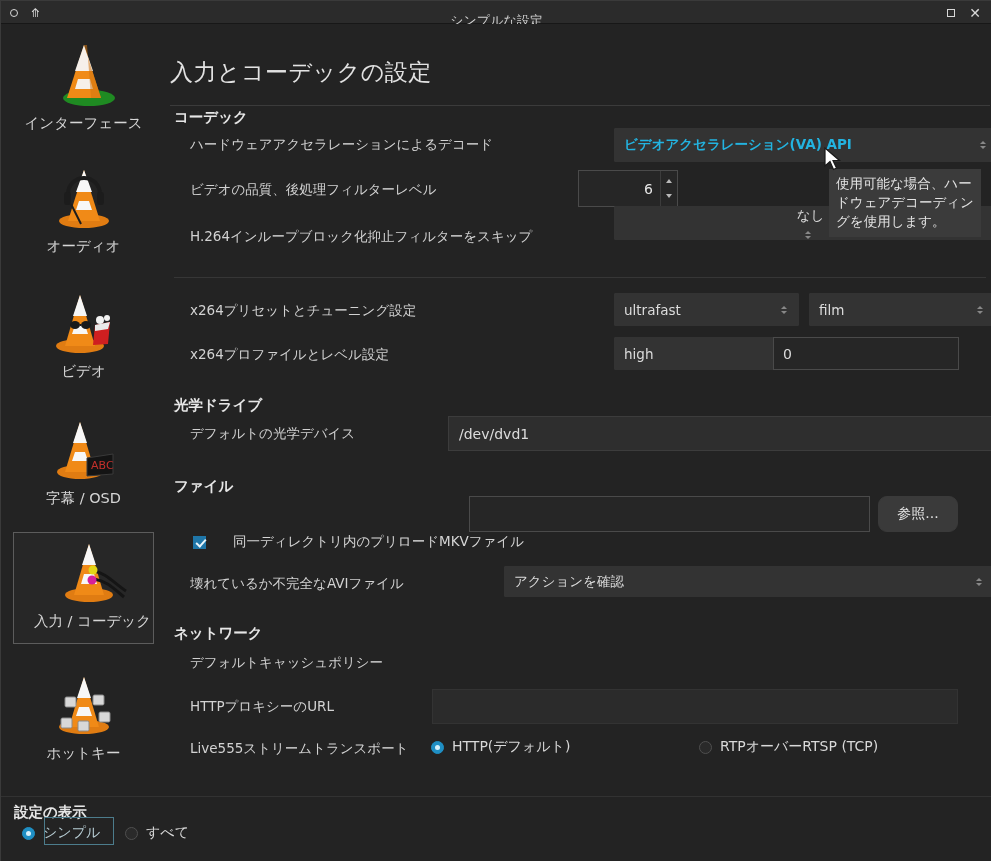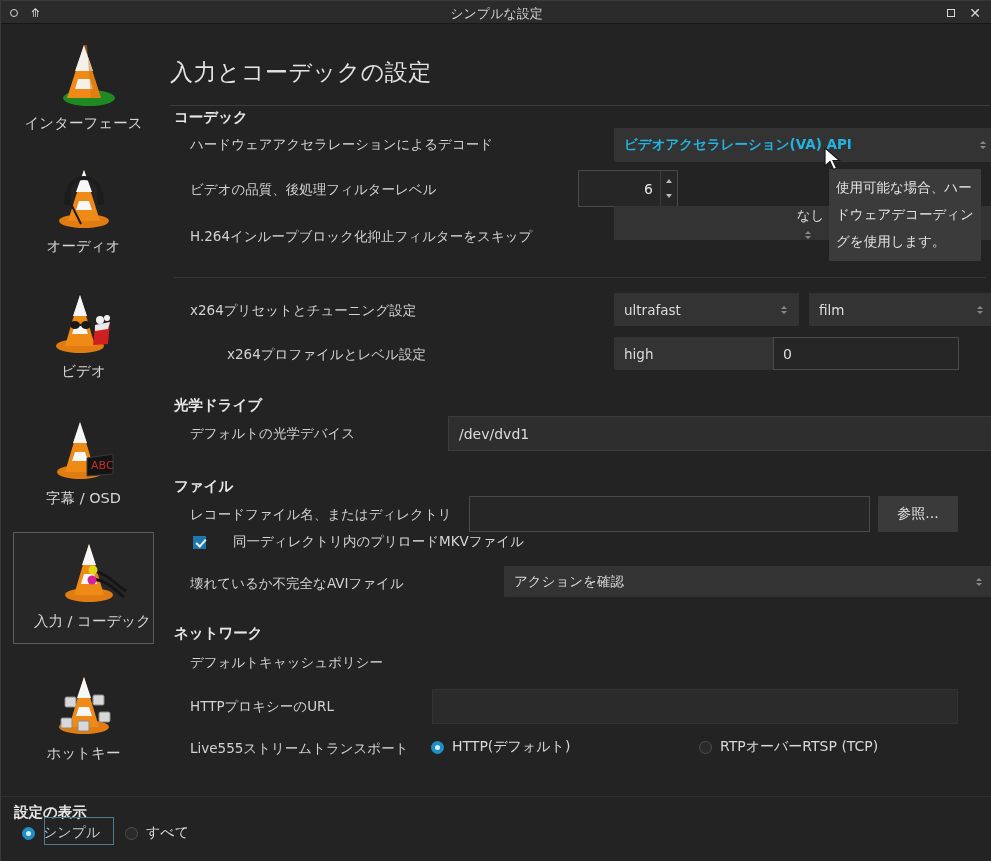--- a/index.html
+++ b/index.html
@@ -17,21 +17,21 @@
   }
 
   
   .titlebar {
     position: absolute; top: 0; left: 0;
     width: 991px; height: 23px;
     background: #2b2b2b;
     border-bottom: 1px solid #171717;
   }
   .titlebar-title {
-    position: absolute; left: 0; top: 1px;
+    position: absolute; left: 0; top: 8px;
     width: 991px; height: 23px;
     line-height: 23px;
     text-align: center;
     color: #d3d3d3;
     font-size: 13px;
   }
   .tb-left { position: absolute; left: 9px; top: 0; height: 23px; display: flex; align-items: center; gap: 12px; }
   .tb-right { position: absolute; right: 11px; top: 0; height: 23px; display: flex; align-items: center; gap: 14px; }
   .tb-glyph { color: #d8d8d8; font-size: 12px; line-height: 1; display: block; }
   .tb-circle {
@@ -182,21 +182,21 @@
   .spin .btns i.up { border-bottom: 4px solid #b9b9b9; }
   .spin .btns i.dn { border-top: 4px solid #b9b9b9; }
 
   .btn {
     position: absolute;
     background: #3a3a3a;
     border: 1px solid #3a3a3a;
     color: #e0e0e0;
     font-size: 14px;
     display: flex; align-items: center; justify-content: center;
-    border-radius: 1px;
+    border-radius: 9px;
   }
 
   .checkbox-row { position: absolute; display: flex; align-items: center; }
   .cbox {
     width: 13px; height: 13px;
     background: #1f76a8;
     border: 1px solid #1f76a8;
     position: relative;
     margin-right: 7px;
     flex: none;
@@ -241,21 +241,21 @@
   }
   .focus-box {
     position: absolute;
     border: 1px solid #4c7c8c;
   }
   .tooltip {
     position: absolute;
     background: #3b3b3b;
     color: #e3e3e3;
     font-size: 13.5px;
-    line-height: 27px;
+    line-height: 19px;
     padding: 5px 7px 6px 7px;
     width: 152px;
   }
   .cursor { position: absolute; pointer-events: none; }
 </style>
 </head>
 <body>
 
 <div id="app">
 
@@ -416,41 +416,40 @@
         </span>
     </div>
     <div class="combo" style="left:607px; top:269px; width:186px; height:33px;">
       <span class="txt">film</span>
       <span class="arrows">
           <i class="up"></i>
           <i class="dn"></i>
         </span>
     </div>
 
-    <div class="fld-label" style="left:24px; top:322px;margin-left:37px;">x264プロファイルとレベル設定</div>
+    <div class="fld-label" style="left:24px; top:322px;">x264プロファイルとレベル設定</div>
     <div class="combo" style="left:412px; top:313px; width:185px; height:33px;">
       <span class="txt">high</span>
       <span class="arrows">
           <i class="up"></i>
           <i class="dn"></i>
         </span>
     </div>
     <div class="textinput" style="left:607px; top:313px; width:186px; height:33px;">
       <span>0</span>
     </div>
 
     <div class="group-title" style="left:8px; top:372px;">光学ドライブ</div>
     <div class="fld-label" style="left:24px; top:401px;">デフォルトの光学デバイス</div>
     <div class="combo-edit" style="left:282px; top:392px; width:674px; height:35px;">
       <span class="txt">/dev/dvd1</span>
 
     </div>
 
     <div class="group-title" style="left:8px; top:453px;">ファイル</div>
-    <div class="fld-label" style="left:24px; top:482px;">レコードファイル名、またはディレクトリ</div>
     <div class="textinput" style="left:303px; top:472px; width:401px; height:36px;">
       <span></span>
     </div>
     <div class="btn" style="left:712px; top:472px; width:80px; height:36px;">
       <span>参照...</span>
     </div>
 
     <div class="checkbox-row" style="left:27px; top:509px;gap:20px;">
       <span class="cbox"></span>
       <span class="cb-label">同一ディレクトリ内のプリロードMKVファイル</span>

